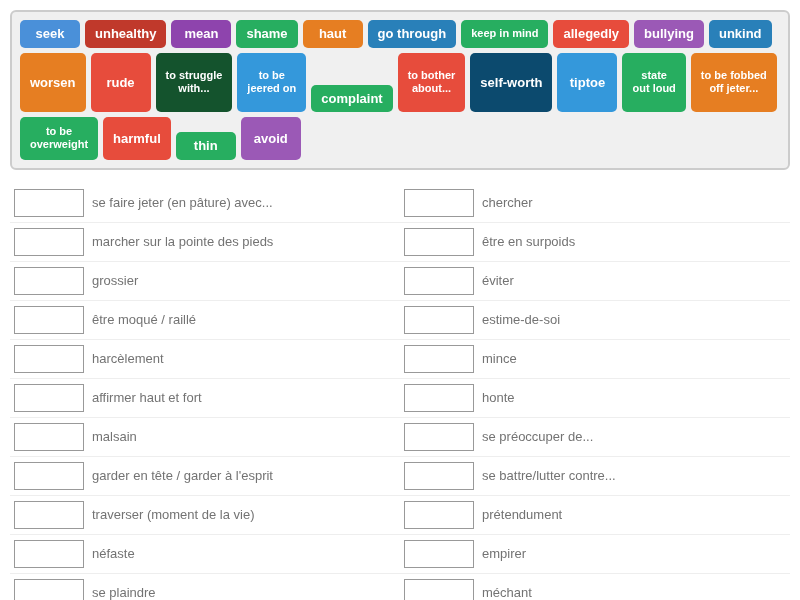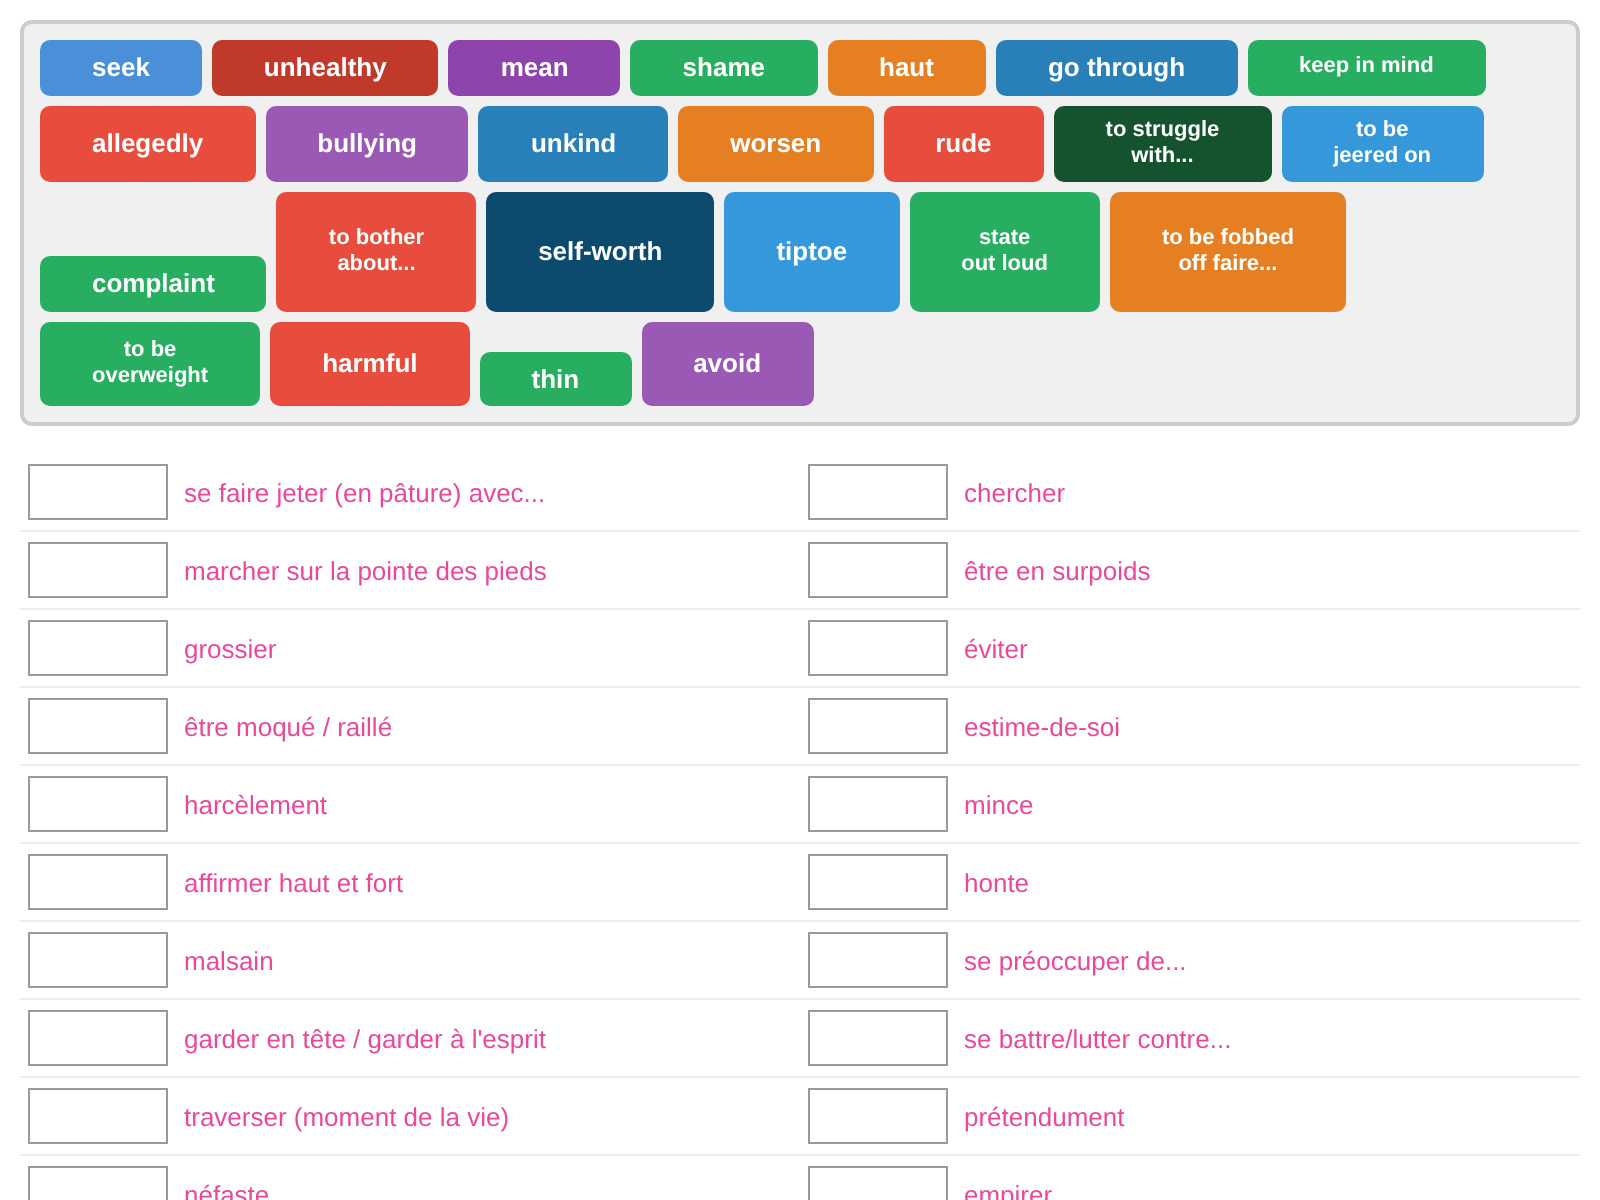--- a/index.html
+++ b/index.html
@@ -19,21 +19,21 @@
       margin-bottom: 14px;
       display: flex;
       flex-wrap: wrap;
       gap: 5px;
     }
 
     .word-chip {
       display: inline-flex;
       align-items: center;
       justify-content: center;
-      padding: 6px 26px;
+      padding: 6px 10px;
       border-radius: 5px;
       font-size: 13px;
       font-weight: bold;
       color: #fff;
       text-align: center;
       cursor: pointer;
       min-width: 60px;
     }
 
     .matching-grid {
@@ -55,21 +55,21 @@
     .answer-box {
       width: 70px;
       height: 28px;
       border: 1px solid #999;
       background: #fff;
       flex-shrink: 0;
     }
 
     .definition-text {
       font-size: 13px;
-      color: #ec4899;
+      color: #737373;
     }
   </style>
 </head>
 <body>
 
 <div class="word-bank">
 <div class="word-chip" style="background-color: rgb(74, 144, 217); white-space: pre-line; line-height: 1.2; font-size: 13px;">seek</div>
     <div class="word-chip" style="background-color: rgb(192, 57, 43); white-space: pre-line; line-height: 1.2; font-size: 13px;">unhealthy</div>
     <div class="word-chip" style="background-color: rgb(142, 68, 173); white-space: pre-line; line-height: 1.2; font-size: 13px;">mean</div>
     <div class="word-chip" style="background-color: rgb(39, 174, 96); white-space: pre-line; line-height: 1.2; font-size: 13px;">shame</div>
@@ -86,21 +86,21 @@
     <div class="word-chip" style="background-color: rgb(52, 152, 219); white-space: pre-line; line-height: 1.2; font-size: 11px;">to be
 jeered on</div>
     <div class="word-chip" style="background-color: rgb(39, 174, 96); white-space: pre-line; line-height: 1.2; font-size: 13px; margin-top: 32px;">complaint</div>
     <div class="word-chip" style="background-color: rgb(231, 76, 60); white-space: pre-line; line-height: 1.2; font-size: 11px;">to bother
 about...</div>
     <div class="word-chip" style="background-color: #0c4a6e; white-space: pre-line; line-height: 1.2; font-size: 13px;">self-worth</div>
     <div class="word-chip" style="background-color: rgb(52, 152, 219); white-space: pre-line; line-height: 1.2; font-size: 13px;">tiptoe</div>
     <div class="word-chip" style="background-color: rgb(39, 174, 96); white-space: pre-line; line-height: 1.2; font-size: 11px;">state
 out loud</div>
     <div class="word-chip" style="background-color: rgb(230, 126, 34); white-space: pre-line; line-height: 1.2; font-size: 11px;">to be fobbed
-off faire...</div>
+off jeter...</div>
     <div class="word-chip" style="background-color: rgb(39, 174, 96); white-space: pre-line; line-height: 1.2; font-size: 11px;">to be
 overweight</div>
     <div class="word-chip" style="background-color: rgb(231, 76, 60); white-space: pre-line; line-height: 1.2; font-size: 13px;">harmful</div>
     <div class="word-chip" style="background-color: rgb(39, 174, 96); white-space: pre-line; line-height: 1.2; font-size: 13px; margin-top: 15px;">thin</div>
     <div class="word-chip" style="background-color: rgb(155, 89, 182); white-space: pre-line; line-height: 1.2; font-size: 13px;">avoid</div>
   </div>
 
 <div class="matching-grid">
   <div id="left-col">
       <div class="match-row-left">

